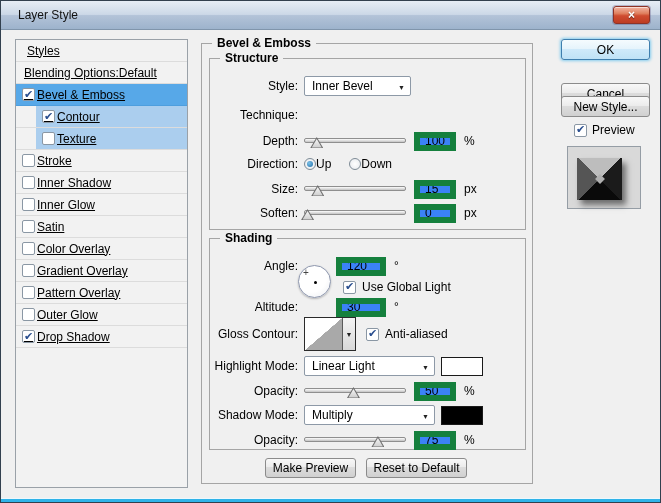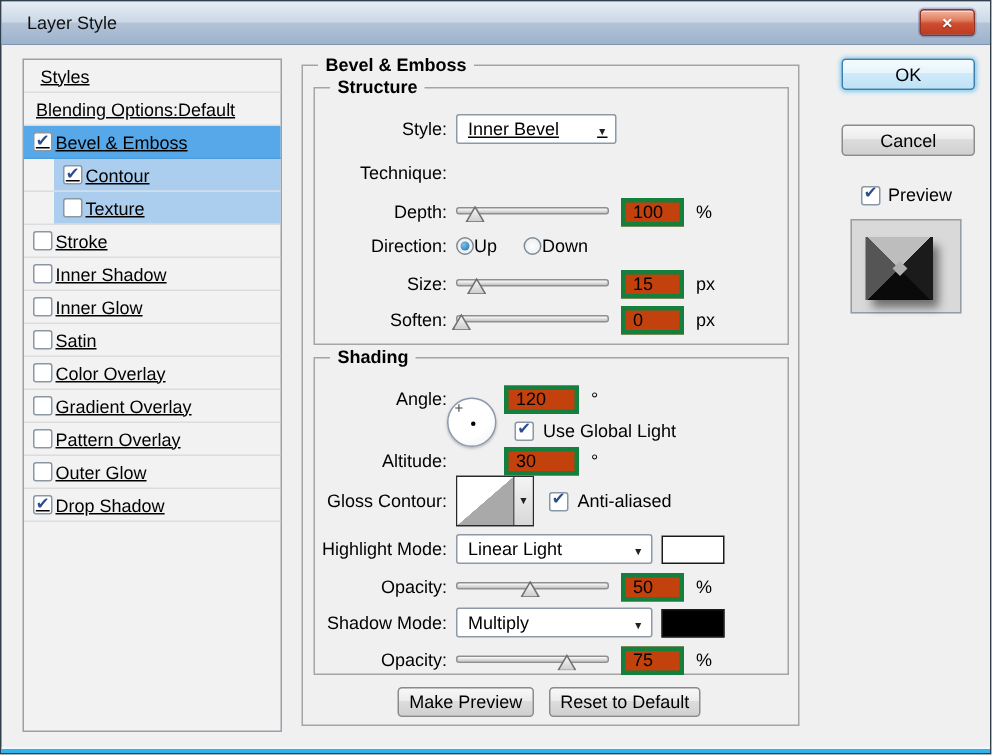--- a/index.html
+++ b/index.html
@@ -56,21 +56,21 @@
   #fs-shading{left:7px;top:194px;width:317px;height:212px;padding-left:28px;}
   
   .prow{position:absolute;left:1px;width:312px;display:flex;align-items:center;height:20px;}
   .plabel{width:87px;text-align:right;padding-right:6px;flex:0 0 auto;white-space:nowrap;}
   .unit{margin-left:8px;}
   
   .combo{height:20px;box-sizing:border-box;background:#fff;border:1px solid #8d99a7;
     border-radius:2px;display:flex;align-items:center;padding:0 5px 0 7px;}
   .combo .txt{flex:1;white-space:nowrap;overflow:hidden;}
   .combo .arr::after{content:"▼";font-size:7px;color:#222;}
-  .num{height:19px;box-sizing:border-box;border:3px solid #15803d;background:#c2410c;
+  .num{height:19px;box-sizing:border-box;border:6px solid #15803d;background:#3b82f6;
     font-family:"Liberation Sans",sans-serif;font-size:12px;padding:0 0 0 5px;margin:0;}
   .num.w42{width:42px;} .num.w50{width:50px;}
   .slider{position:relative;width:102px;height:16px;flex:0 0 auto;}
   .slider .track{position:absolute;left:0;right:0;top:5px;height:5px;box-sizing:border-box;
     background:linear-gradient(#fdfdfd,#c3c3c3);border:1px solid #8f8f8f;border-radius:2px;}
   .slider .thumb{position:absolute;top:4px;width:13px;height:11px;
     clip-path:polygon(50% 0,100% 100%,0 100%);background:#6f6f6f;}
   .slider .thumb::after{content:"";position:absolute;left:1.5px;top:2px;width:10px;height:8.5px;
     clip-path:polygon(50% 0,100% 100%,0 100%);background:linear-gradient(#f6f6f6,#cccccc);}
   .swatch{width:42px;height:19px;box-sizing:border-box;border:1px solid #1a1a1a;margin-left:6px;}
@@ -104,21 +104,21 @@
   .preview-cb .lbl{margin-left:5px;}
   .preview-box{position:absolute;left:566px;top:145px;width:74px;height:63px;box-sizing:border-box;
     border:1px solid #959da5;background:#d9d9d9;}
   .pyramid{position:absolute;left:9px;top:11px;width:45px;height:42px;
     background:conic-gradient(from -45deg,#bdbdbd 0 90deg,#1b1b1b 90deg 180deg,#0a0a0a 180deg 270deg,#555555 270deg 360deg);
     box-shadow:4px 5px 6px rgba(0,0,0,.5);}
   .apex{position:absolute;left:50%;top:50%;width:7px;height:7px;
     transform:translate(-50%,-50%) rotate(45deg);background:#b0b0b0;}
   .gap18{width:18px;flex:0 0 auto;}
   .ml32{margin-left:32px;} .ml39{margin-left:39px;} .ml8{margin-left:8px;} .ml6{margin-left:6px;} .ml4{margin-left:0;} .ml10{margin-left:10px;}
-  .w107{width:107px;text-decoration:underline;} .w88{width:88px;} .w131{width:131px;}
+  .w107{width:107px;} .w88{width:88px;} .w131{width:131px;}
 </style>
 </head>
 <body>
 
 <div class="dialog">
 
   <div class="titlebar">
     <span class="title-text">Layer Style</span>
     <div class="close-btn">
       <span>×</span>
@@ -326,20 +326,23 @@
       <span>Reset to Default</span>
     </div>
   </div>
 
   <div class="btn right" id="btn-ok">
     <span>OK</span>
   </div>
   <div class="btn right" id="btn-cancel">
     <span>Cancel</span>
   </div>
+  <div class="btn right" id="btn-newstyle">
+    <span>New Style...</span>
+  </div>
 
   <div class="preview-cb">
     <span class="cb on"></span>
     <span class="lbl">Preview</span>
   </div>
 
   <div class="preview-box">
     <div class="pyramid">
       <div class="apex"></div>
     </div>

